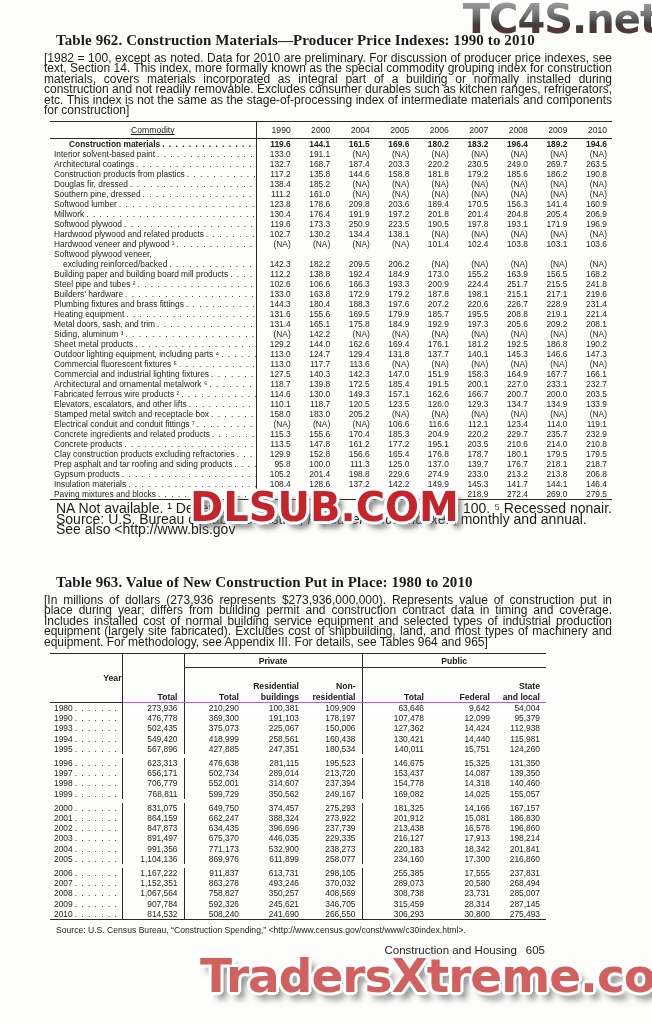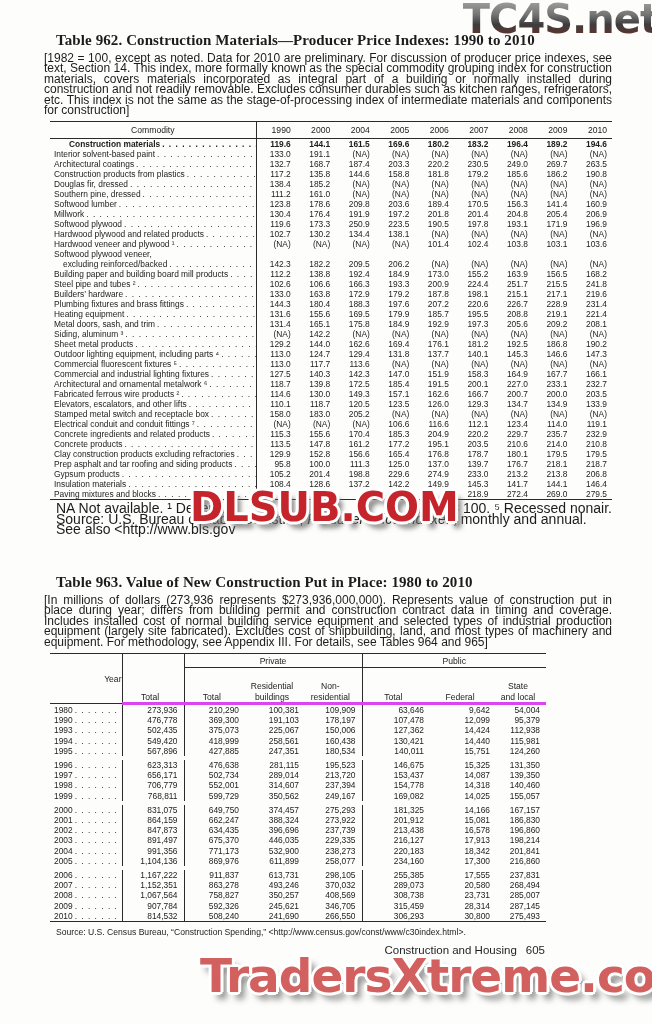--- a/index.html
+++ b/index.html
@@ -10,21 +10,21 @@
   
   .tbl-title{font-family:"Liberation Serif",serif;font-weight:bold;font-size:15px;
              margin:0 0 4px 12px;letter-spacing:.1px;}
   .tbl-note{font-size:12px;line-height:10.4px;text-align:justify;margin:0 0 6px 0;}
 
   
   table{border-collapse:collapse;table-layout:fixed;}
   .t962{width:562px;margin-left:6px;font-size:8.4px;}
   .t962 th{font-weight:normal;font-size:8.6px;border-top:1px solid #2a2a2a;border-bottom:1px solid #2a2a2a;
            height:16px;padding:0;}
-  .t962 th.h-comm{}
+  .t962 th.h-comm{text-decoration:underline;}
   .t962 th.h-year{text-align:right;padding-right:5px;}
   .t962 td{height:10px;line-height:10px;padding:0;vertical-align:bottom;white-space:nowrap;overflow:hidden;}
   .t962 .c-lbl{border-right:1px solid #2a2a2a;padding-left:4px;}
   .t962 th.h-comm{border-right:1px solid #2a2a2a;}
   .t962 .num{text-align:right;padding-right:5px;}
   .t962 tr.bold td{font-weight:bold;}
   .t962 tr.bold .lbl{padding-left:7px;margin-left:8px;}
   .t962 tbody{border-bottom:1px solid #2a2a2a;}
   .lbl{display:flex;align-items:baseline;}
   .lbl .t{white-space:nowrap;}
@@ -34,26 +34,26 @@
   .line1{line-height:10px;height:10px;}
 
   
   .fnotes{margin:3px 0 0 0;font-size:14px;line-height:10.2px;width:568px;}
   .fn-split{display:flex;justify-content:space-between;}
   .fn-indent{padding-left:12px;}
   .src em{font-style:italic;}
 
   
   .t963{width:496px;margin-left:6px;font-size:8.4px;}
-  .t963 th{font-weight:normal;font-size:8.6px;padding:0;}
+  .t963 th{font-weight:bold;font-size:8.6px;padding:0;}
   .t963 thead{border-top:1px solid #2a2a2a;}
   .t963 .grp{height:13px;text-align:center;border-bottom:1px solid #2a2a2a;vertical-align:middle;}
   .t963 .grp-empty{height:13px;}
-  .t963 .h2{height:34px;vertical-align:bottom;padding-right:6px;white-space:pre-line;
-            border-bottom:3px solid #d946ef;line-height:10.5px;}
+  .t963 .h2{height:34px;vertical-align:bottom;text-align:right;padding-right:6px;white-space:pre-line;
+            border-bottom:1px solid #d946ef;line-height:10.5px;}
   .t963 .h-year{vertical-align:middle;text-align:right;border-bottom:1px solid #2a2a2a;}
   .t963 td{height:10.2px;line-height:10.2px;padding:0;vertical-align:bottom;white-space:nowrap;}
   .t963 .y-lbl{padding-left:4px;}
   .t963 .num{text-align:right;padding-right:6px;}
   .t963 tbody{border-bottom:1px solid #2a2a2a;}
   .t963 tr.gap td{height:4px;border:none;}
   .bR{border-right:1px solid #2a2a2a;}
   .src963{font-size:8.6px;margin:5px 0 0 12px;}
 
   

